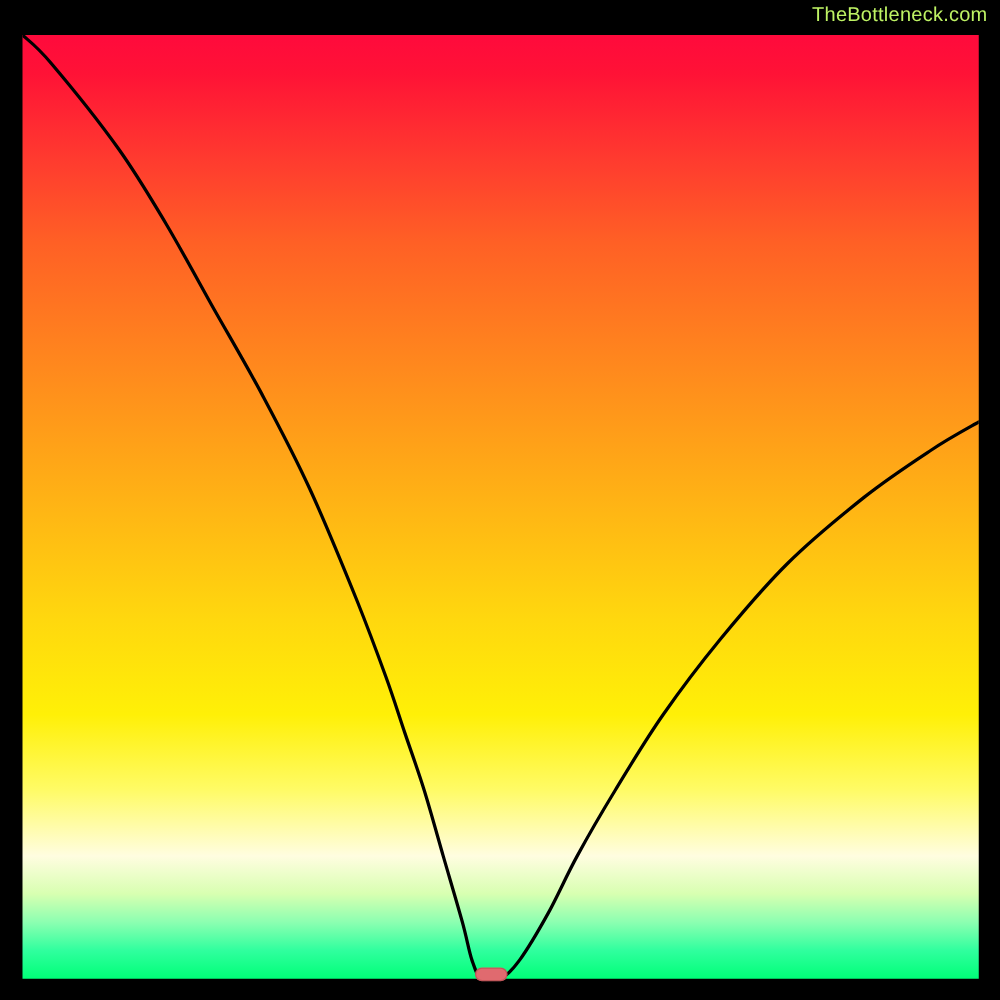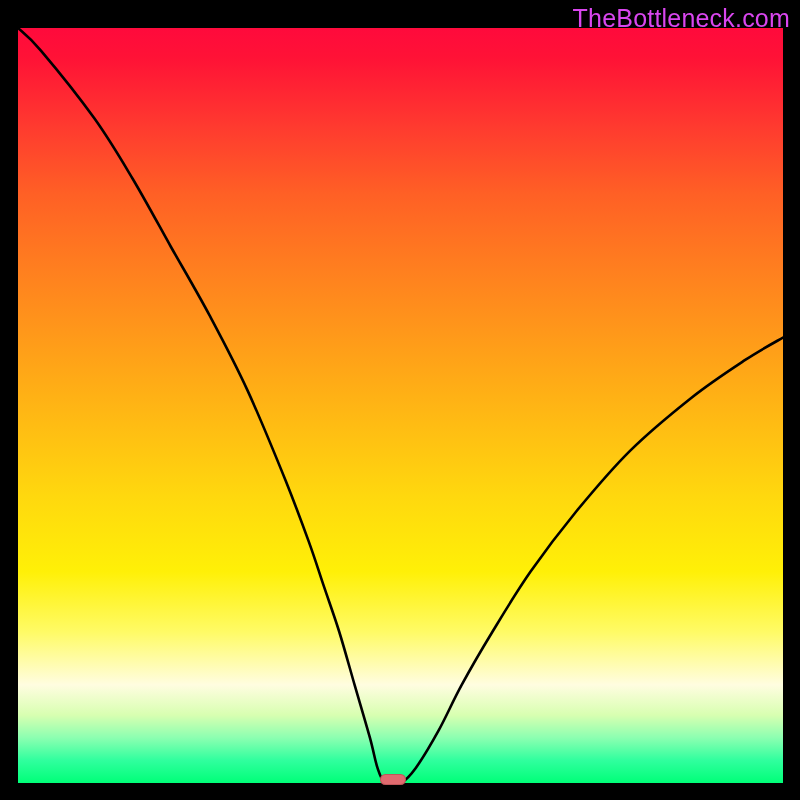--- a/index.html
+++ b/index.html
@@ -14,23 +14,23 @@
     position: relative;
     width: 800px;
     height: 800px;
     background: #000;
   }
   .watermark {
     position: absolute;
     top: 4px;
     right: 10px;
     font-family: Arial, Helvetica, sans-serif;
-    font-size: 25px;
+    font-size: 16px;
     font-weight: 500;
-    color: #d946ef;
+    color: #bef264;
     letter-spacing: 0.2px;
     z-index: 10;
   }
   .plot-area {
     position: absolute;
     left: 18px;
     top: 28px;
     width: 765px;
     height: 755px;
     background: linear-gradient(

